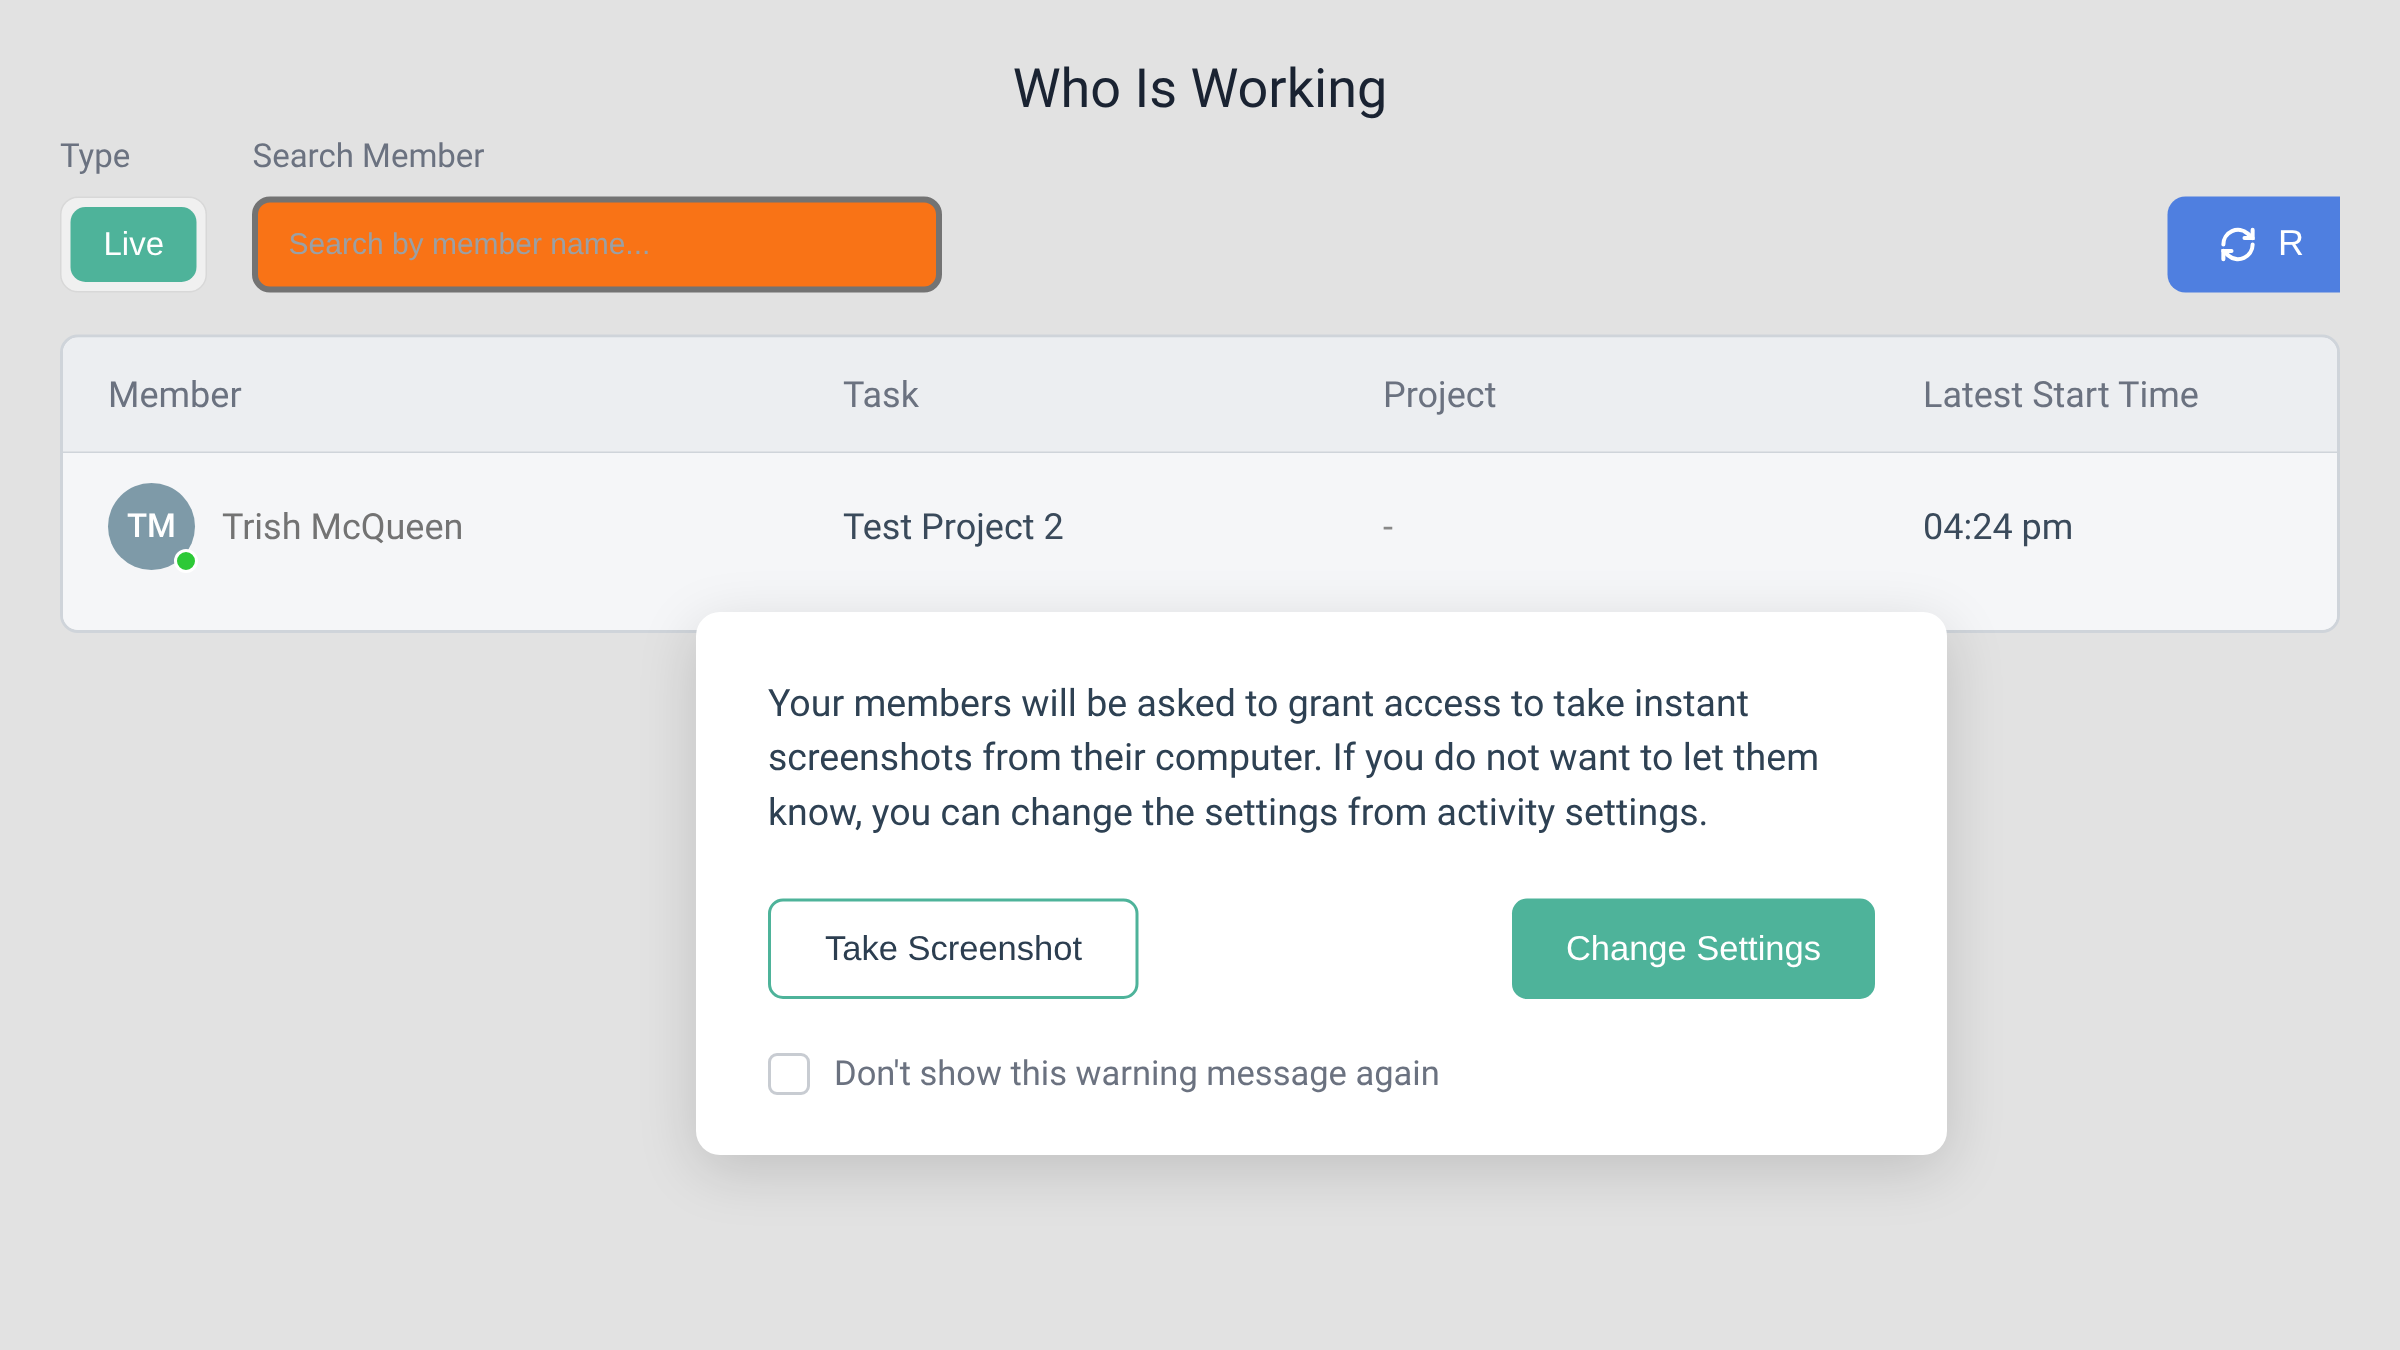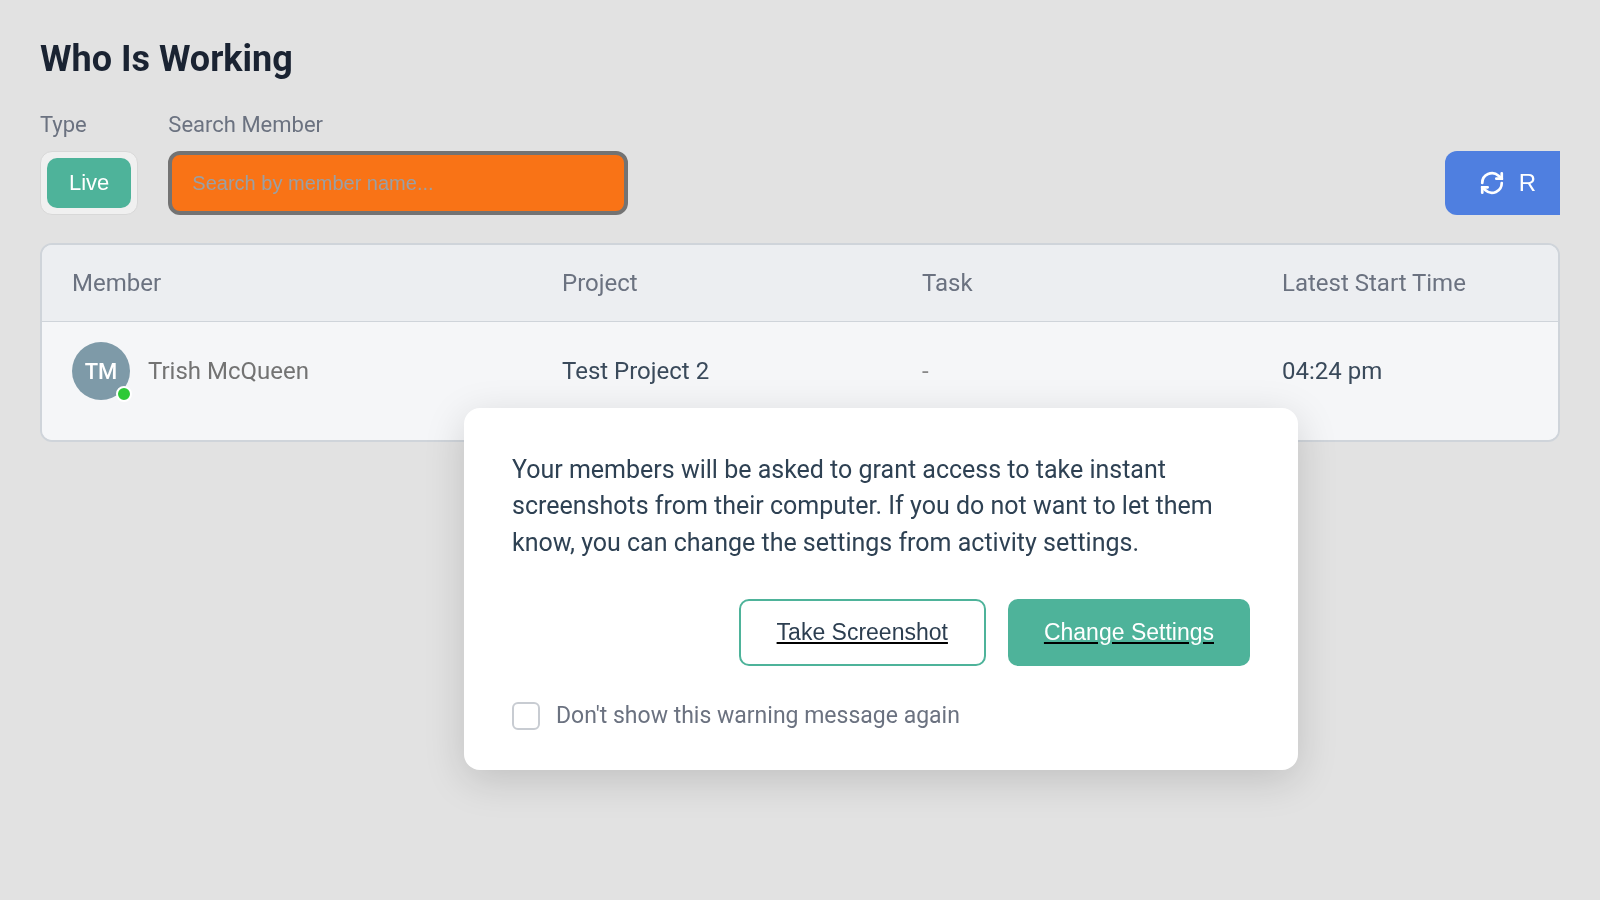--- a/index.html
+++ b/index.html
@@ -9,23 +9,24 @@
       width: 1600px;
       height: 900px;
       overflow: hidden;
       position: relative;
     }
     .page {
       padding: 38px 40px;
     }
     .page-title {
       font-size: 36px;
-      font-weight: 700;
+      font-weight: 400;
       color: #1a2332;
-      margin-bottom: 32px;
+      margin-bottom: 12px;
+      text-align: center;
     }
     .controls {
       display: flex;
       align-items: flex-start;
       gap: 30px;
       margin-bottom: 28px;
     }
     .control-group {
       display: flex;
       flex-direction: column;
@@ -181,23 +182,22 @@
       margin-left: 24px;
     }
     .modal-text {
       font-size: 25px;
       line-height: 1.45;
       color: #2e4153;
     }
     .modal-actions {
       display: flex;
       gap: 22px;
-      justify-content: flex-end;
+      justify-content: space-between;
       margin-top: 38px;
-      text-decoration: underline;
     }
     .btn-outline {
       border: 2px solid #4eb39a;
       background: #fff;
       color: #2c3e50;
       font-size: 23px;
       padding: 18px 36px;
       border-radius: 10px;
       cursor: pointer;
     }
@@ -263,22 +263,22 @@
         </span>
         <span>R</span>
       </button>
     </div>
 
   </div>
 
   <div class="table">
     <div class="thead">
       <div class="th col-member">Member</div>
+      <div class="th col-task">Task</div>
       <div class="th col-project">Project</div>
-      <div class="th col-task">Task</div>
       <div class="th col-time">Latest Start Time</div>
     </div>
 
     <div class="trow">
       <div class="member-cell">
         <div class="avatar">
           <div class="avatar-circle">TM</div>
           <div class="status-dot"></div>
         </div>
         <div class="member-name">Trish McQueen</div>

